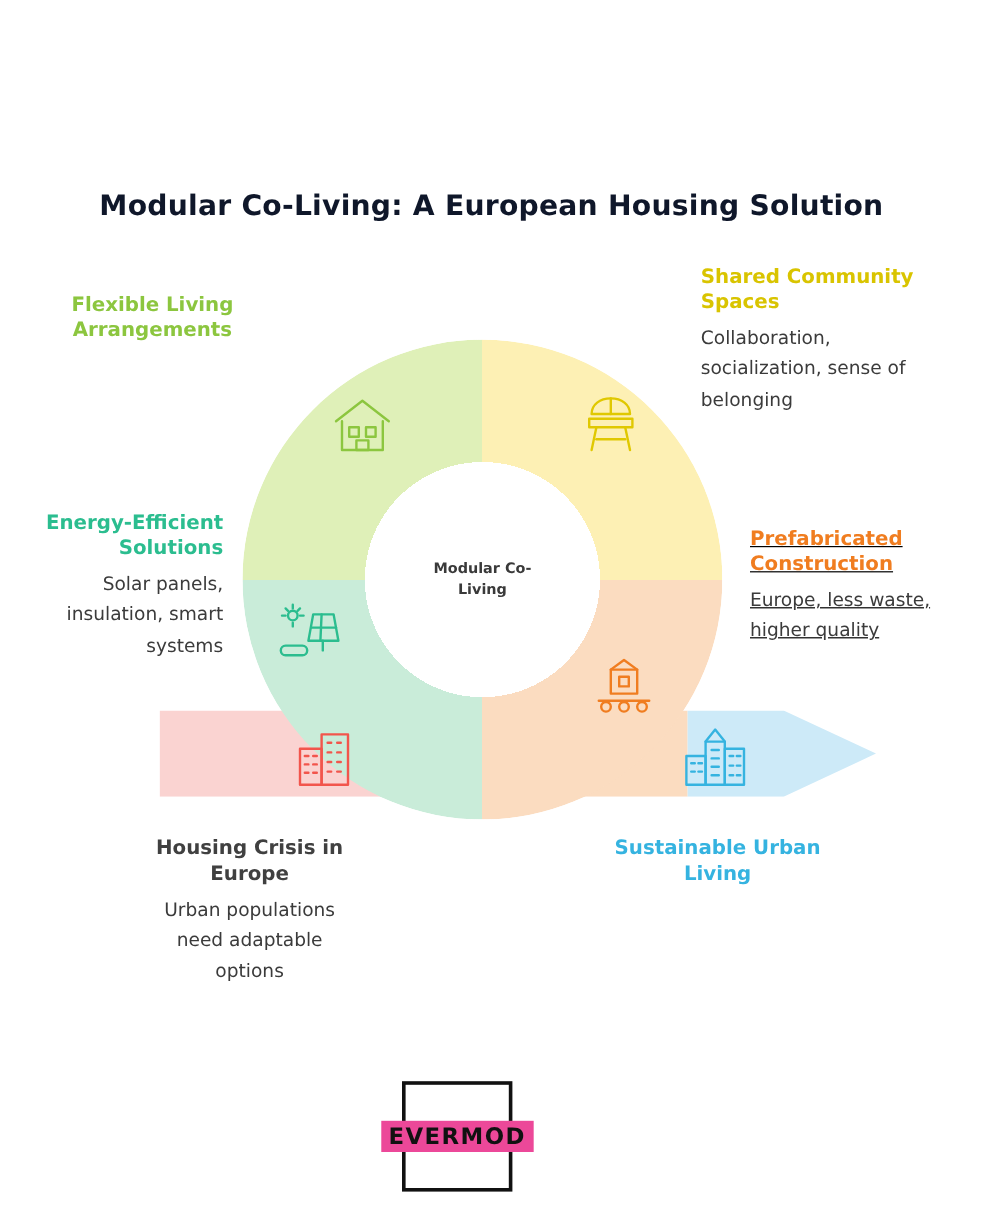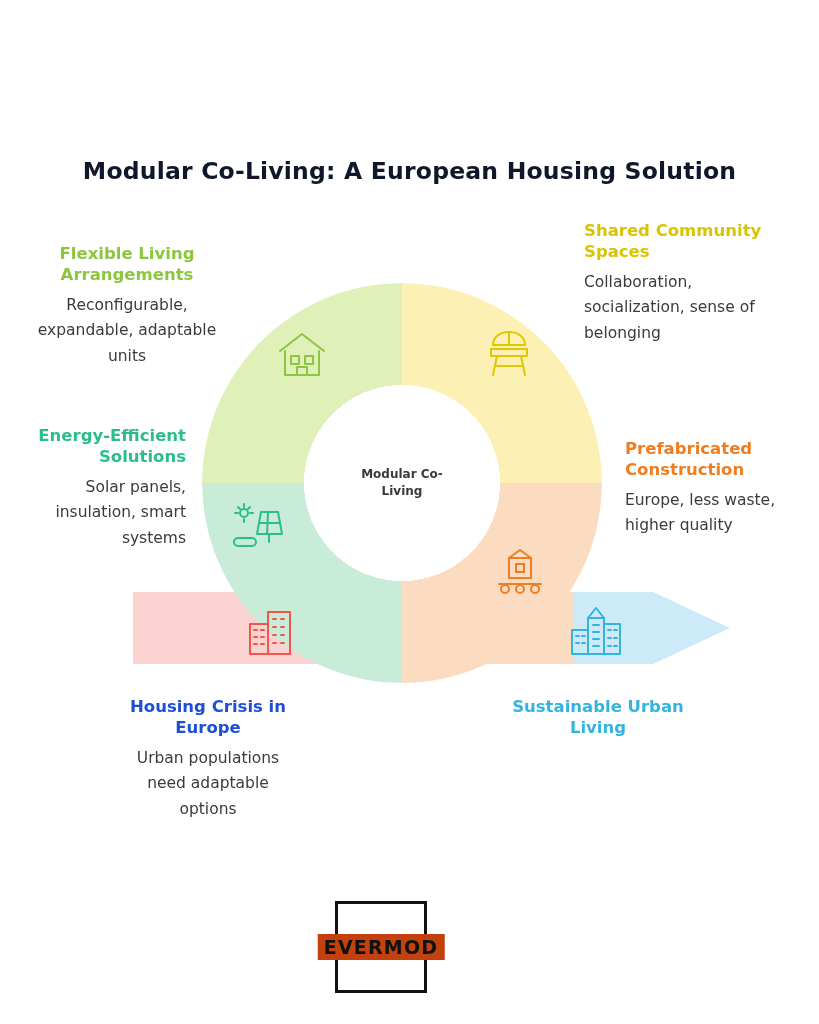--- a/index.html
+++ b/index.html
@@ -94,21 +94,21 @@
   }
   .label-block .body {
     font-size: 15.5px;
     line-height: 1.65;
     color: #3b3b3b;
   }
 
   .lb-flexible   { left: 32px;  top: 243px; width: 190px; text-align: center; }
   .lb-energy     { left: 20px;  top: 425px; width: 166px; text-align: right; }
   .lb-shared     { left: 584px; top: 220px; width: 190px; text-align: left; }
-  .lb-prefab     { left: 625px; top: 438px; width: 190px; text-align: left; }
+  .lb-prefab     { left: 625px; top: 438px; width: 190px; text-align: left; text-decoration: underline; }
   .lb-housing    { left: 120px; top: 696px; width: 176px; text-align: center; }
   .lb-urban      { left: 500px; top: 696px; width: 196px; text-align: center; }
 
   
   .logo {
     position: absolute;
     left: 335px;
     top: 901px;
     width: 92px;
     height: 92px;
@@ -117,21 +117,21 @@
     position: absolute;
     inset: 0;
     border: 3px solid #111111;
     box-sizing: border-box;
   }
   .logo-text {
     position: absolute;
     left: 50%;
     top: 50%;
     transform: translate(-50%, -50%);
-    background: #c2410c;
+    background: #ec4899;
     padding: 2px 6px;
     font-size: 19px;
     font-weight: bold;
     letter-spacing: 1.2px;
     color: #111111;
     white-space: nowrap;
   }
 </style>
 </head>
 <body>
@@ -217,40 +217,39 @@
       <path d="M8 32 H24 V56 H8 Z"></path>
       <path d="M40 26 H56 V56 H40 Z"></path>
       <path d="M12 38 H15 M18 38 H21 M12 45 H15 M18 45 H21"></path>
       <path d="M29 27 H35 M29 34 H35 M29 41 H35 M29 48 H35"></path>
       <path d="M44 32 H47 M50 32 H53 M44 40 H47 M50 40 H53 M44 48 H47 M50 48 H53"></path>
     </svg>
   </div>
 
   <div class="label-block lb-flexible">
     <div class="heading" style="color:#8cc63f">Flexible Living Arrangements</div>
-    <div class="body">Reconfigurable, expandable, adaptable units</div>
   </div>
 
   <div class="label-block lb-energy">
     <div class="heading" style="color:#2bbd8f">Energy-Efficient Solutions</div>
     <div class="body">Solar panels, insulation, smart systems</div>
   </div>
 
   <div class="label-block lb-shared">
     <div class="heading" style="color:#d9c400">Shared Community Spaces</div>
     <div class="body">Collaboration, socialization, sense of belonging</div>
   </div>
 
   <div class="label-block lb-prefab">
     <div class="heading" style="color:#f07d20">Prefabricated Construction</div>
     <div class="body">Europe, less waste, higher quality</div>
   </div>
 
   <div class="label-block lb-housing">
-    <div class="heading" style="color:#1d4ed8">Housing Crisis in Europe</div>
+    <div class="heading" style="color:#404040">Housing Crisis in Europe</div>
     <div class="body">Urban populations need adaptable options</div>
   </div>
 
   <div class="label-block lb-urban">
     <div class="heading" style="color:#35b3e0">Sustainable Urban Living</div>
   </div>
 
   <div class="logo">
     <div class="logo-box"></div>
     <div class="logo-text">EVERMOD</div>

